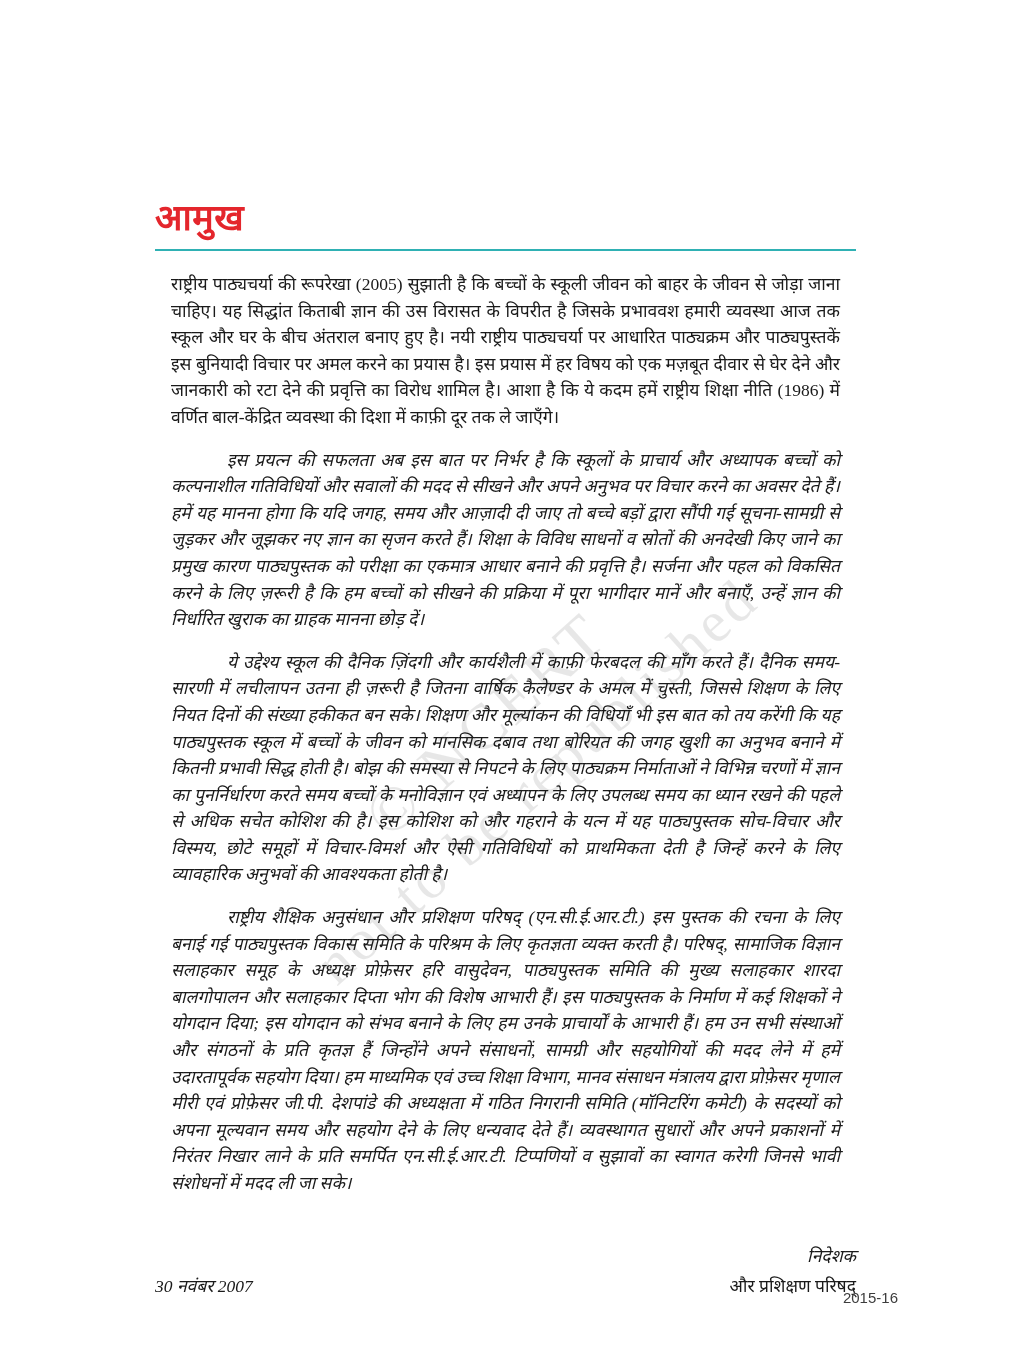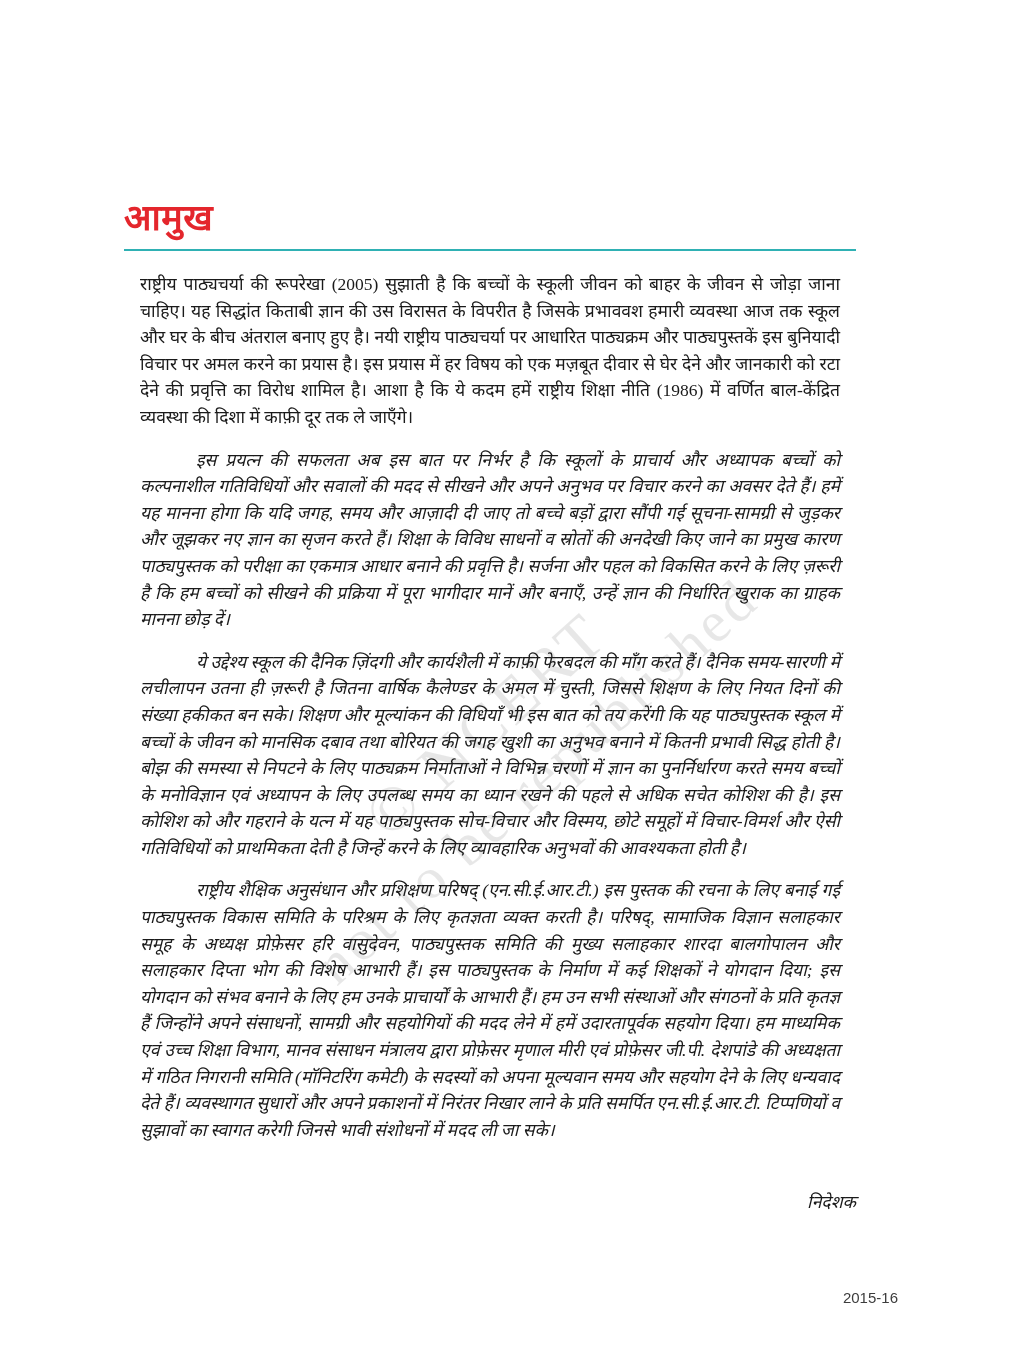--- a/index.html
+++ b/index.html
@@ -29,21 +29,21 @@
     pointer-events:none;
     user-select:none;
     z-index:0;
     line-height:1.25;
   }
   .wm-line{white-space:nowrap;letter-spacing:4px;}
   .wm-1{font-size:64px;}
   .wm-2{font-size:58px;}
   .content{
     position:absolute;
-    left:124px;
+    left:155px;
     right:164px;
     top:192px;
     z-index:1;
   }
   .title{
     margin:0 0 8px 0;
     font-size:36px;
     font-weight:bold;
     color:var(--title-red);
     letter-spacing:0.5px;
@@ -100,18 +100,22 @@
     <p class="para">राष्ट्रीय पाठ्यचर्या की रूपरेखा (2005) सुझाती है कि बच्चों के स्कूली जीवन को बाहर के जीवन से जोड़ा जाना चाहिए। यह सिद्धांत किताबी ज्ञान की उस विरासत के विपरीत है जिसके प्रभाववश हमारी व्यवस्था आज तक स्कूल और घर के बीच अंतराल बनाए हुए है। नयी राष्ट्रीय पाठ्यचर्या पर आधारित पाठ्यक्रम और पाठ्यपुस्तकें इस बुनियादी विचार पर अमल करने का प्रयास है। इस प्रयास में हर विषय को एक मज़बूत दीवार से घेर देने और जानकारी को रटा देने की प्रवृत्ति का विरोध शामिल है। आशा है कि ये कदम हमें राष्ट्रीय शिक्षा नीति (1986) में वर्णित बाल-केंद्रित व्यवस्था की दिशा में काफ़ी दूर तक ले जाएँगे।</p>
     <p class="para indent">इस प्रयत्न की सफलता अब इस बात पर निर्भर है कि स्कूलों के प्राचार्य और अध्यापक बच्चों को कल्पनाशील गतिविधियों और सवालों की मदद से सीखने और अपने अनुभव पर विचार करने का अवसर देते हैं। हमें यह मानना होगा कि यदि जगह, समय और आज़ादी दी जाए तो बच्चे बड़ों द्वारा सौंपी गई सूचना-सामग्री से जुड़कर और जूझकर नए ज्ञान का सृजन करते हैं। शिक्षा के विविध साधनों व स्रोतों की अनदेखी किए जाने का प्रमुख कारण पाठ्यपुस्तक को परीक्षा का एकमात्र आधार बनाने की प्रवृत्ति है। सर्जना और पहल को विकसित करने के लिए ज़रूरी है कि हम बच्चों को सीखने की प्रक्रिया में पूरा भागीदार मानें और बनाएँ, उन्हें ज्ञान की निर्धारित खुराक का ग्राहक मानना छोड़ दें।</p>
     <p class="para indent">ये उद्देश्य स्कूल की दैनिक ज़िंदगी और कार्यशैली में काफ़ी फेरबदल की माँग करते हैं। दैनिक समय-सारणी में लचीलापन उतना ही ज़रूरी है जितना वार्षिक कैलेण्डर के अमल में चुस्ती, जिससे शिक्षण के लिए नियत दिनों की संख्या हकीकत बन सके। शिक्षण और मूल्यांकन की विधियाँ भी इस बात को तय करेंगी कि यह पाठ्यपुस्तक स्कूल में बच्चों के जीवन को मानसिक दबाव तथा बोरियत की जगह खुशी का अनुभव बनाने में कितनी प्रभावी सिद्ध होती है। बोझ की समस्या से निपटने के लिए पाठ्यक्रम निर्माताओं ने विभिन्न चरणों में ज्ञान का पुनर्निर्धारण करते समय बच्चों के मनोविज्ञान एवं अध्यापन के लिए उपलब्ध समय का ध्यान रखने की पहले से अधिक सचेत कोशिश की है। इस कोशिश को और गहराने के यत्न में यह पाठ्यपुस्तक सोच-विचार और विस्मय, छोटे समूहों में विचार-विमर्श और ऐसी गतिविधियों को प्राथमिकता देती है जिन्हें करने के लिए व्यावहारिक अनुभवों की आवश्यकता होती है।</p>
     <p class="para indent">राष्ट्रीय शैक्षिक अनुसंधान और प्रशिक्षण परिषद् (एन.सी.ई.आर.टी.) इस पुस्तक की रचना के लिए बनाई गई पाठ्यपुस्तक विकास समिति के परिश्रम के लिए कृतज्ञता व्यक्त करती है। परिषद्, सामाजिक विज्ञान सलाहकार समूह के अध्यक्ष प्रोफ़ेसर हरि वासुदेवन, पाठ्यपुस्तक समिति की मुख्य सलाहकार शारदा बालगोपालन और सलाहकार दिप्ता भोग की विशेष आभारी हैं। इस पाठ्यपुस्तक के निर्माण में कई शिक्षकों ने योगदान दिया; इस योगदान को संभव बनाने के लिए हम उनके प्राचार्यों के आभारी हैं। हम उन सभी संस्थाओं और संगठनों के प्रति कृतज्ञ हैं जिन्होंने अपने संसाधनों, सामग्री और सहयोगियों की मदद लेने में हमें उदारतापूर्वक सहयोग दिया। हम माध्यमिक एवं उच्च शिक्षा विभाग, मानव संसाधन मंत्रालय द्वारा प्रोफ़ेसर मृणाल मीरी एवं प्रोफ़ेसर जी.पी. देशपांडे की अध्यक्षता में गठित निगरानी समिति (मॉनिटरिंग कमेटी) के सदस्यों को अपना मूल्यवान समय और सहयोग देने के लिए धन्यवाद देते हैं। व्यवस्थागत सुधारों और अपने प्रकाशनों में निरंतर निखार लाने के प्रति समर्पित एन.सी.ई.आर.टी. टिप्पणियों व सुझावों का स्वागत करेगी जिनसे भावी संशोधनों में मदद ली जा सके।</p>
 
     <div class="signoff">
       <div class="row">
         <div class="cell left"></div>
         <div class="cell right italic">निदेशक</div>
       </div>
+      <div class="row">
+        <div class="cell left italic">30 नवंबर 2007</div>
+        <div class="cell right">और प्रशिक्षण परिषद्</div>
+      </div>
     </div>
   </div>
 
   <div class="footer">2015-16</div>
 
 </div>
 
 </body></html>

